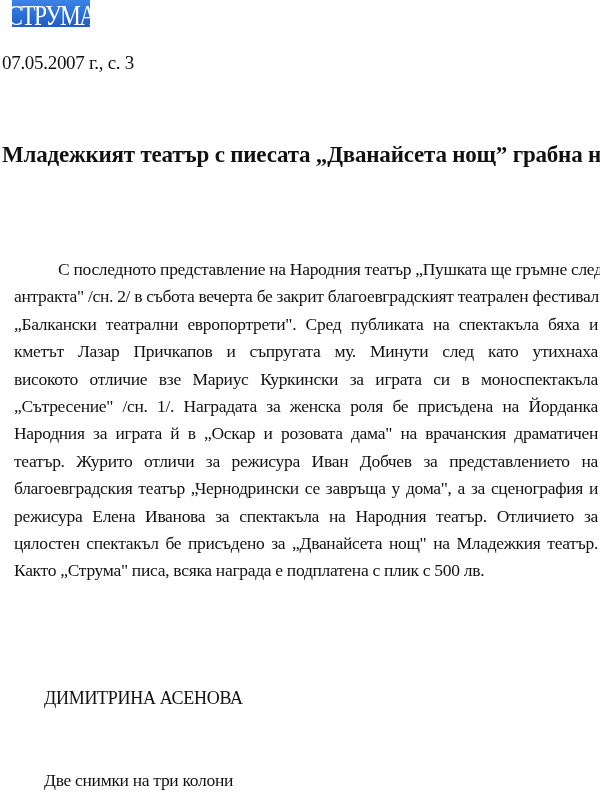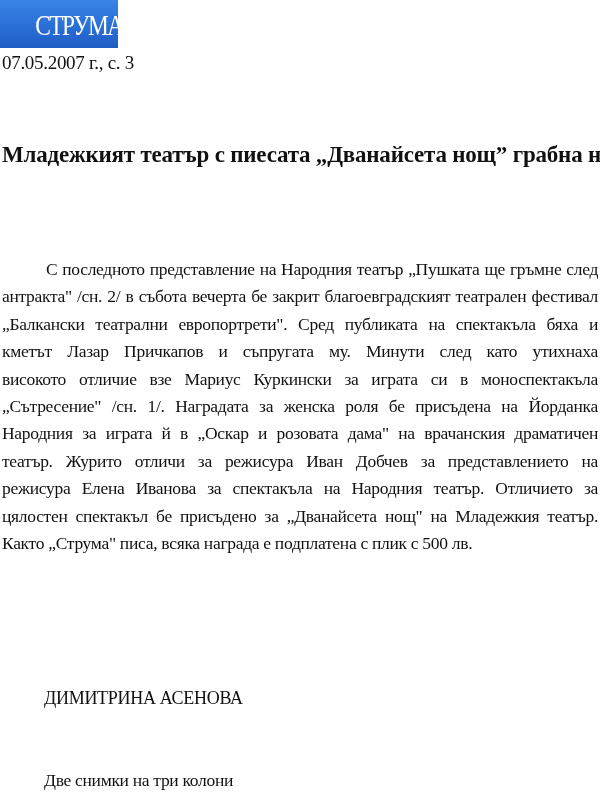--- a/index.html
+++ b/index.html
@@ -10,30 +10,29 @@
     body {
       width: 600px;
       height: 800px;
       position: relative;
       overflow: hidden;
       font-family: "Liberation Serif", "DejaVu Serif", serif;
       color: #111111;
     }
     .logo {
       position: absolute;
-      left: 0;
+      left: 12px;
       top: 0;
       width: 78px;
-      height: 48px;
+      height: 27px;
       background: linear-gradient(180deg, #3a84e6 0%, #2a6fd6 55%, #1f5cc4 100%);
       display: flex;
       align-items: center;
       justify-content: center;
       overflow: hidden;
-      padding-left: 40px;
     }
     .logo span {
       color: #ffffff;
       font-family: "Liberation Serif", serif;
       font-size: 30px;
       letter-spacing: -2px;
       transform: scaleX(0.78);
       display: inline-block;
       line-height: 1;
       margin-top: 2px;
@@ -65,20 +64,21 @@
       width: 596px;
       font-size: 17.5px;
       line-height: 27.4px;
       letter-spacing: -0.3px;
     }
     .body-text .line {
       white-space: nowrap;
       text-align: justify;
       text-align-last: justify;
       display: block;
+      margin-left: 12px;
     }
     .body-text .line.first {
       padding-left: 44px;
     }
     .body-text .line.last {
       text-align-last: left;
     }
     .author {
       position: absolute;
       left: 44px;
@@ -110,20 +110,21 @@
 
 <div class="body-text">
   <span class="line first">С последното представление на Народния театър „Пушката ще гръмне след</span>
   <span class="line">антракта" /сн. 2/ в събота вечерта бе закрит благоевградският театрален фестивал</span>
   <span class="line">„Балкански театрални европортрети". Сред публиката на спектакъла бяха и</span>
   <span class="line">кметът Лазар Причкапов и съпругата му. Минути след като утихнаха</span>
   <span class="line">високото отличие взе Мариус Куркински за играта си в моноспектакъла</span>
   <span class="line">„Сътресение" /сн. 1/. Наградата за женска роля бе присъдена на Йорданка</span>
   <span class="line">Народния за играта й в „Оскар и розовата дама" на врачанския драматичен</span>
   <span class="line">театър. Журито отличи за режисура Иван Добчев за представлението на</span>
+  <span class="line">благоевградския театър „Чернодрински се завръща у дома", а за сценография и</span>
   <span class="line">режисура Елена Иванова за спектакъла на Народния театър. Отличието за</span>
   <span class="line">цялостен спектакъл бе присъдено за „Дванайсета нощ" на Младежкия театър.</span>
   <span class="line last">Както „Струма" писа, всяка награда е подплатена с плик с 500 лв.</span>
 </div>
 
 <div class="author">ДИМИТРИНА АСЕНОВА</div>
 
 <div class="caption">Две снимки на три колони</div>
 
 </body></html>

